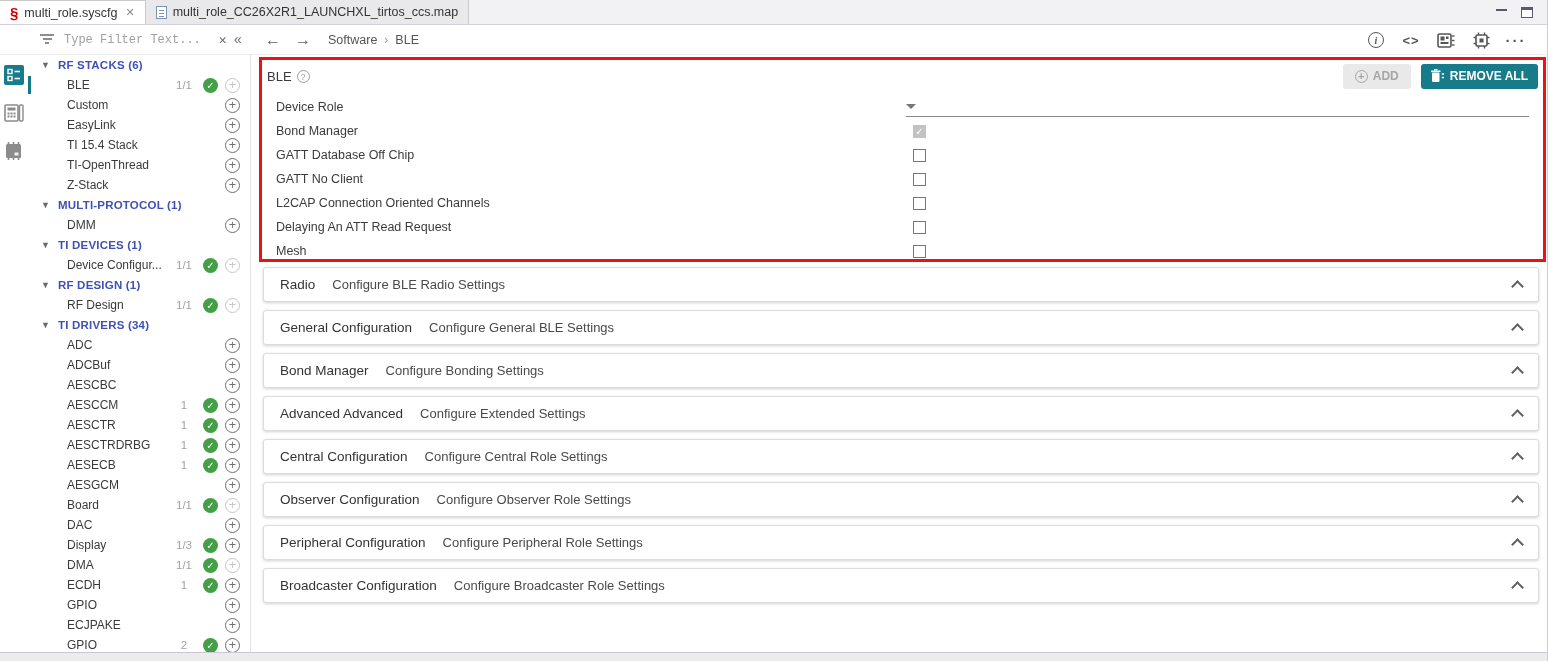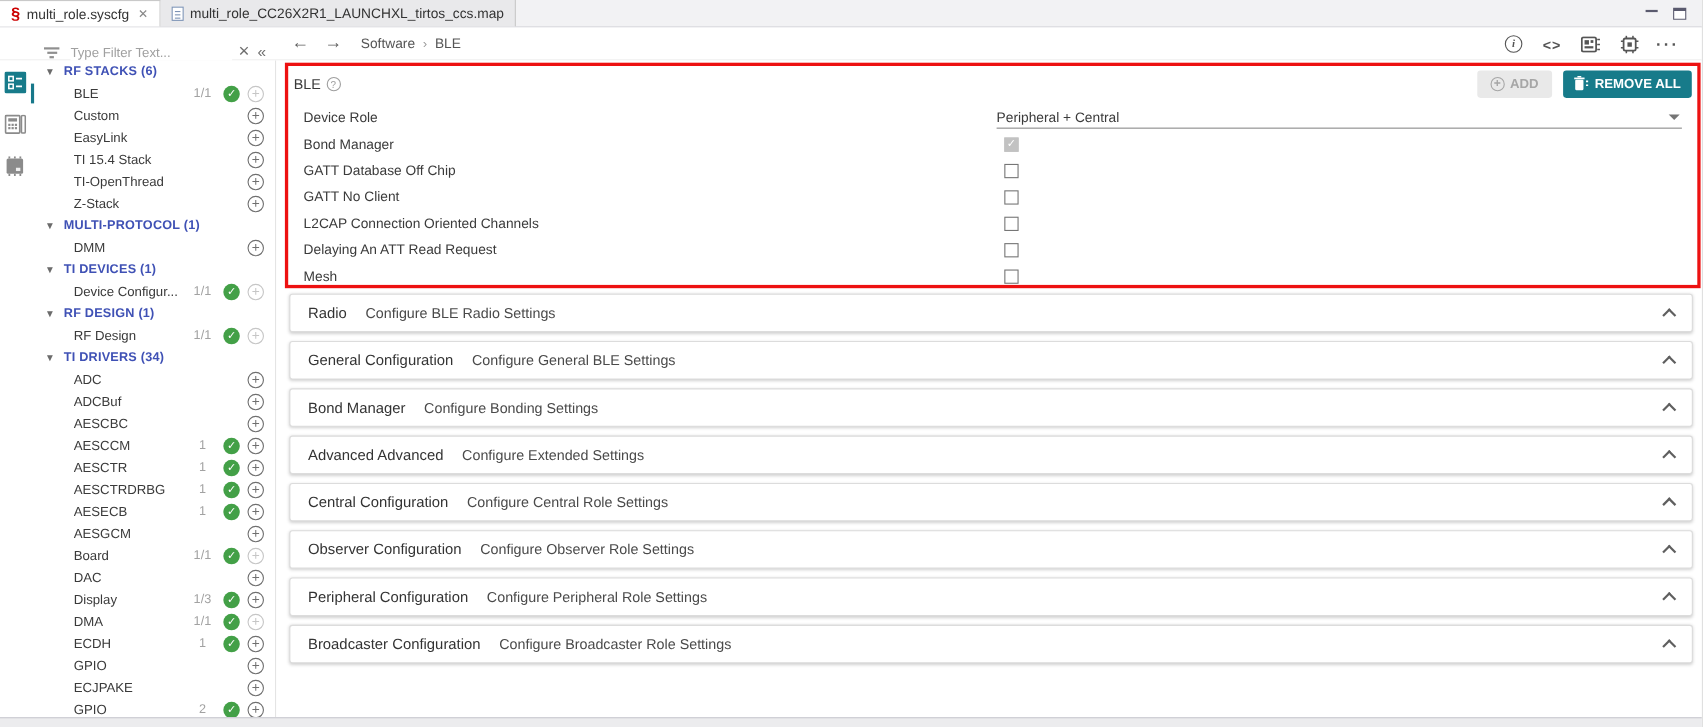--- a/index.html
+++ b/index.html
@@ -19,21 +19,21 @@
   .fileicon:before { content:""; position:absolute; left:2px; top:3px; width:5px; height:1px; background:#7d93b5;
     box-shadow:0 3px 0 #7d93b5, 0 6px 0 #7d93b5; }
   .tabclose { color:#8a8a8a; font-size:11px; margin-left:2px; }
   .winctrl { margin-left:auto; display:flex; align-items:center; gap:14px; padding-right:14px; }
   .ic-min { width:11px; height:3px; border-bottom:2px solid #5a5a6e; margin-top:-6px; }
   .ic-max { width:12px; height:11px; border:1px solid #5a5a6e; border-top:3px solid #5a5a6e; background:#fff; }
 
   
   .headrow { position:absolute; left:0; top:25px; width:100%; height:30px; background:#fff;
     border-bottom:1px solid #ececec; }
-  .filterbar { position:absolute; left:28px; top:0; width:222px; height:30px; display:flex; align-items:flex-end; }
+  .filterbar { position:absolute; left:28px; top:0; width:222px; height:30px; display:flex; align-items:center;font-family:Liberation Mono, monospace; }
   .funnel { width:14px; height:12px; margin-left:12px; position:relative; }
   .funnel span { display:block; height:2px; background:#8f8f8f; margin-bottom:2px; }
   .funnel span:nth-child(1){width:14px}.funnel span:nth-child(2){width:9px;margin-left:2.5px}.funnel span:nth-child(3){width:4px;margin-left:5px}
   .filterinput { border:none; outline:none; flex:1; min-width:0; margin-left:10px; font-size:12px; color:#555;
     font-family:inherit; }
   .filterinput::placeholder { color:#a0a0a0; }
   .fclear { color:#6f6f6f; font-size:13px; padding:0 5px; }
   .fcollapse { color:#6f6f6f; font-size:14px; padding:0 8px 0 2px; }
   .crumbbar { position:absolute; left:250px; top:0; right:0; height:30px; display:flex; align-items:center; }
   .navarrow { color:#5f5f5f; font-size:16px; padding:0 7px; line-height:1; }
@@ -436,21 +436,20 @@
               </svg>
             <span>REMOVE ALL</span>
           </button>
         </div>
       </div>
       <div class="fields">
           <div class="frow">
     <span class="flabel">Device Role</span>
     <div class="fctrl">
       <div class="selectbox">
-        <span class="selectval">Peripheral + Central</span>
         <span class="selarrow"></span>
       </div>
 
     </div>
   </div>
           <div class="frow">
     <span class="flabel">Bond Manager</span>
     <div class="fctrl">
 
       <span class="cbox checked disabled"></span>

